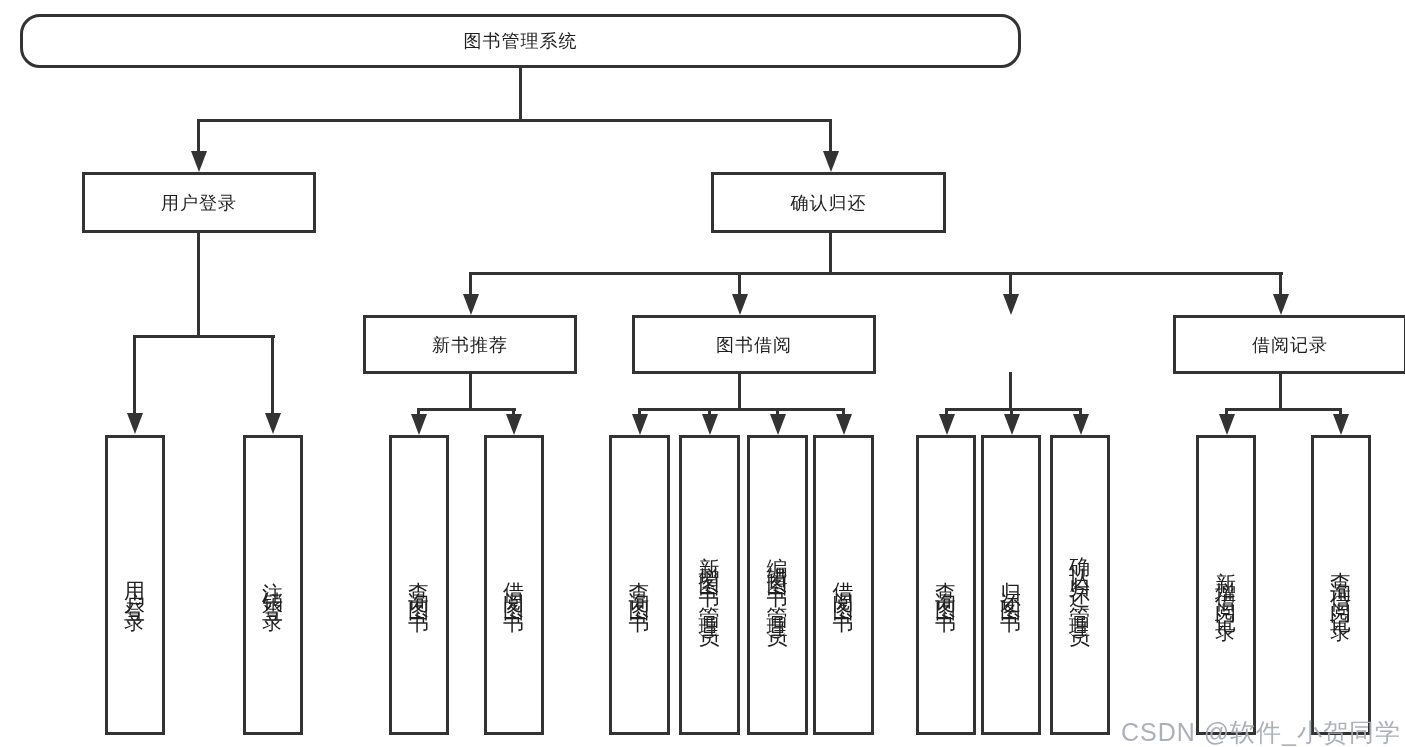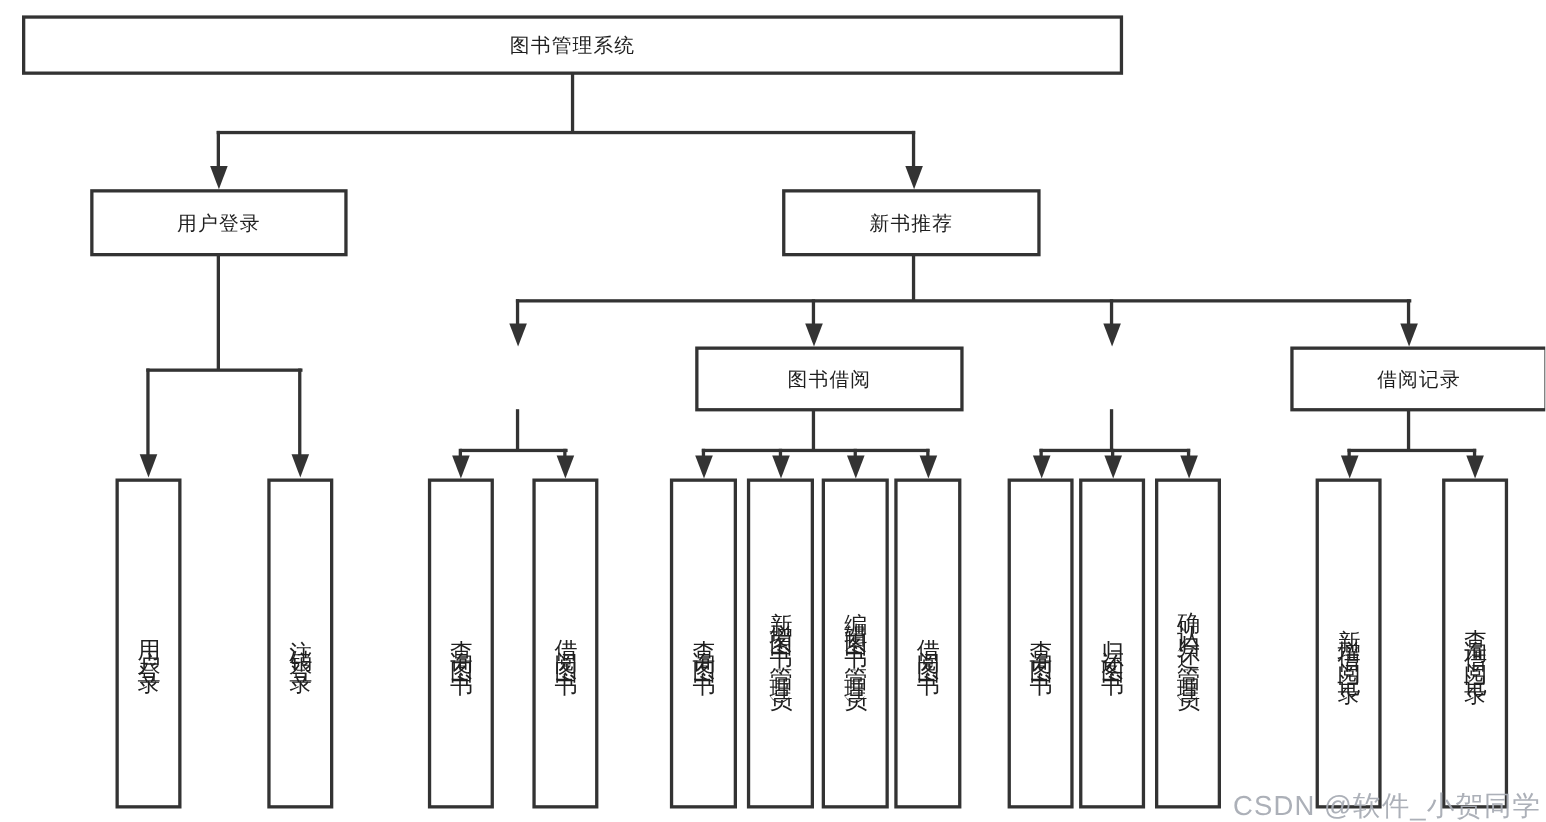--- a/index.html
+++ b/index.html
@@ -29,31 +29,34 @@
   .watermark{
     position:absolute;top:716px;right:4px;z-index:10;
     font-size:25px;color:rgba(168,172,180,0.95);letter-spacing:1px;white-space:nowrap;margin-left:25px;
   }
 </style>
 </head>
 <body>
 
 <div id="stage">
 
-  <div class="box" style="left:20px;top:14px;width:1001px;height:54px;">
+  <div class="box" style="left:20px;top:14px;width:1001px;height:54px;border-radius:20px;">
     <span>图书管理系统</span>
   </div>
 
   <div class="box" style="left:82px;top:172px;width:234px;height:61px;">
     <span>用户登录</span>
   </div>
   <div class="box" style="left:711px;top:172px;width:235px;height:61px;">
+    <span>确认归还</span>
+  </div>
+
+  <div class="box" style="left:363px;top:315px;width:214px;height:59px;">
     <span>新书推荐</span>
   </div>
-
   <div class="box" style="left:632px;top:315px;width:244px;height:59px;">
     <span>图书借阅</span>
   </div>
   <div class="box" style="left:1173px;top:315px;width:234px;height:59px;">
     <span>借阅记录</span>
   </div>
 
   <div class="leaf" style="left:105px;top:435px;width:60px;height:300px;">
     <span class="vtext">用户登录</span>
   </div>

